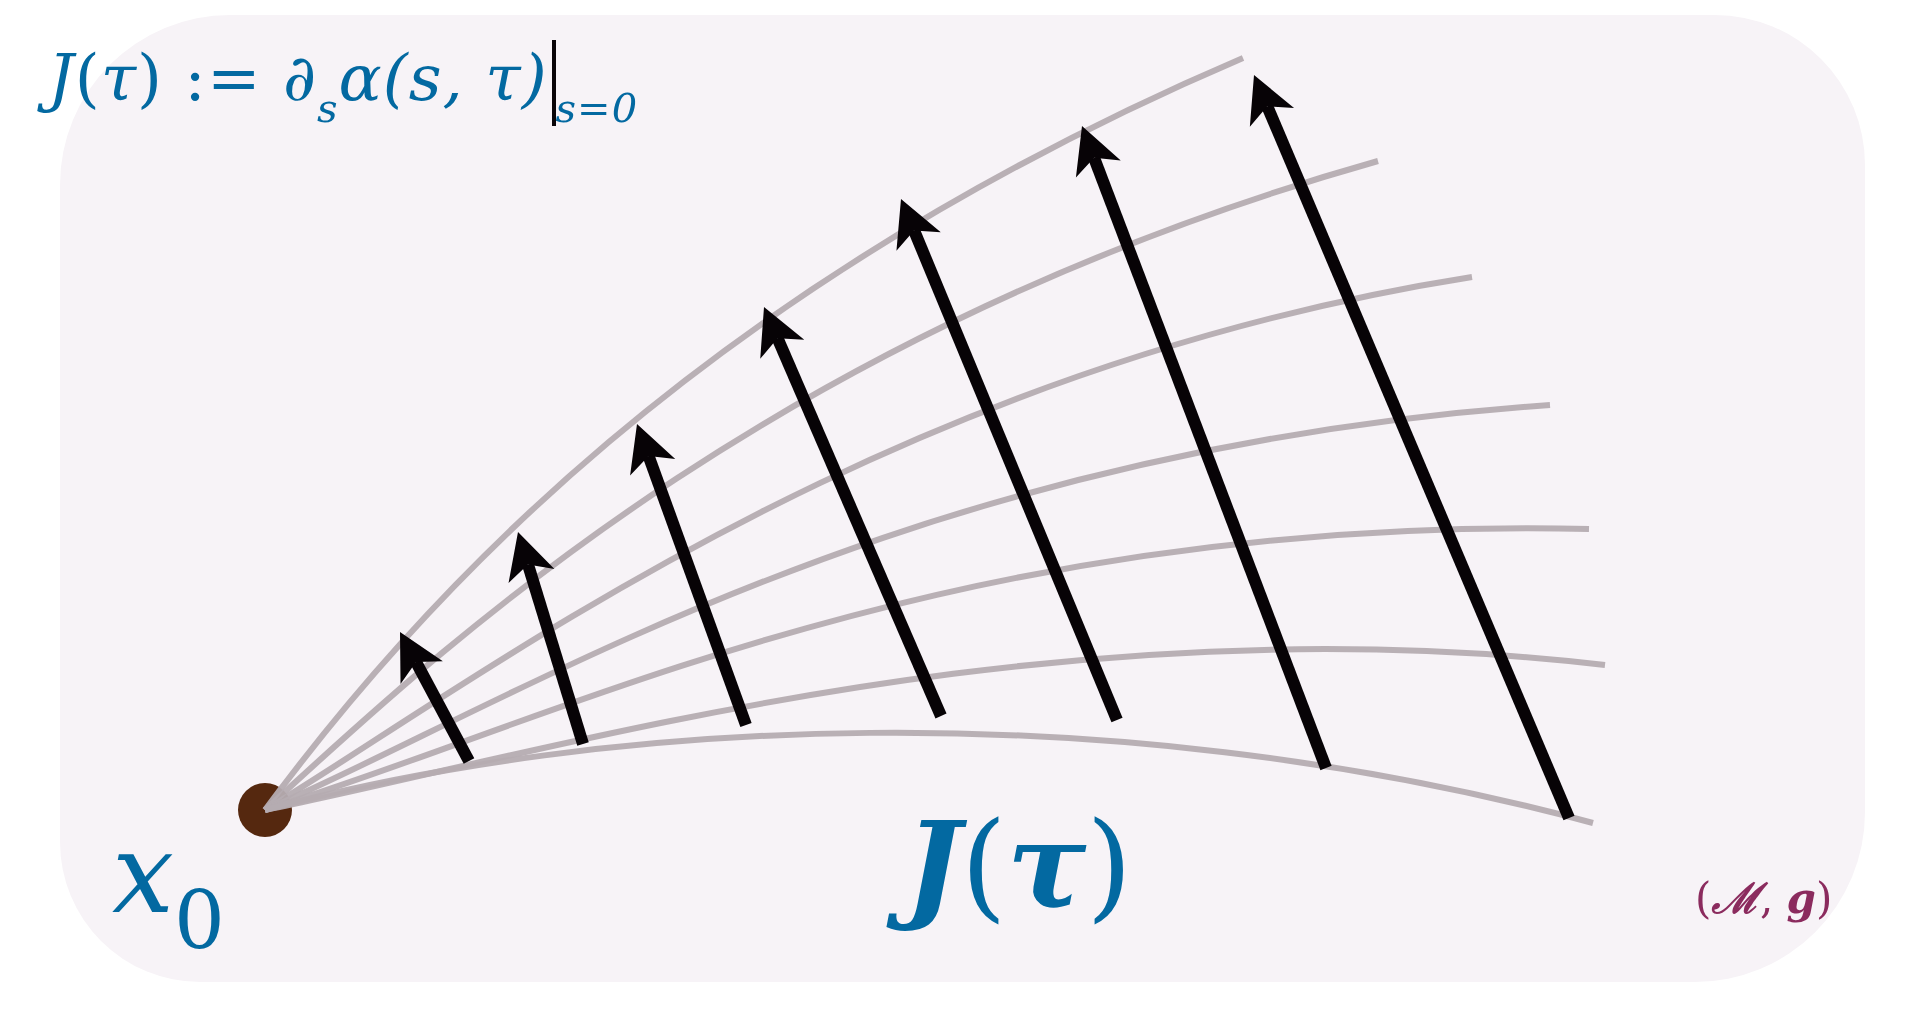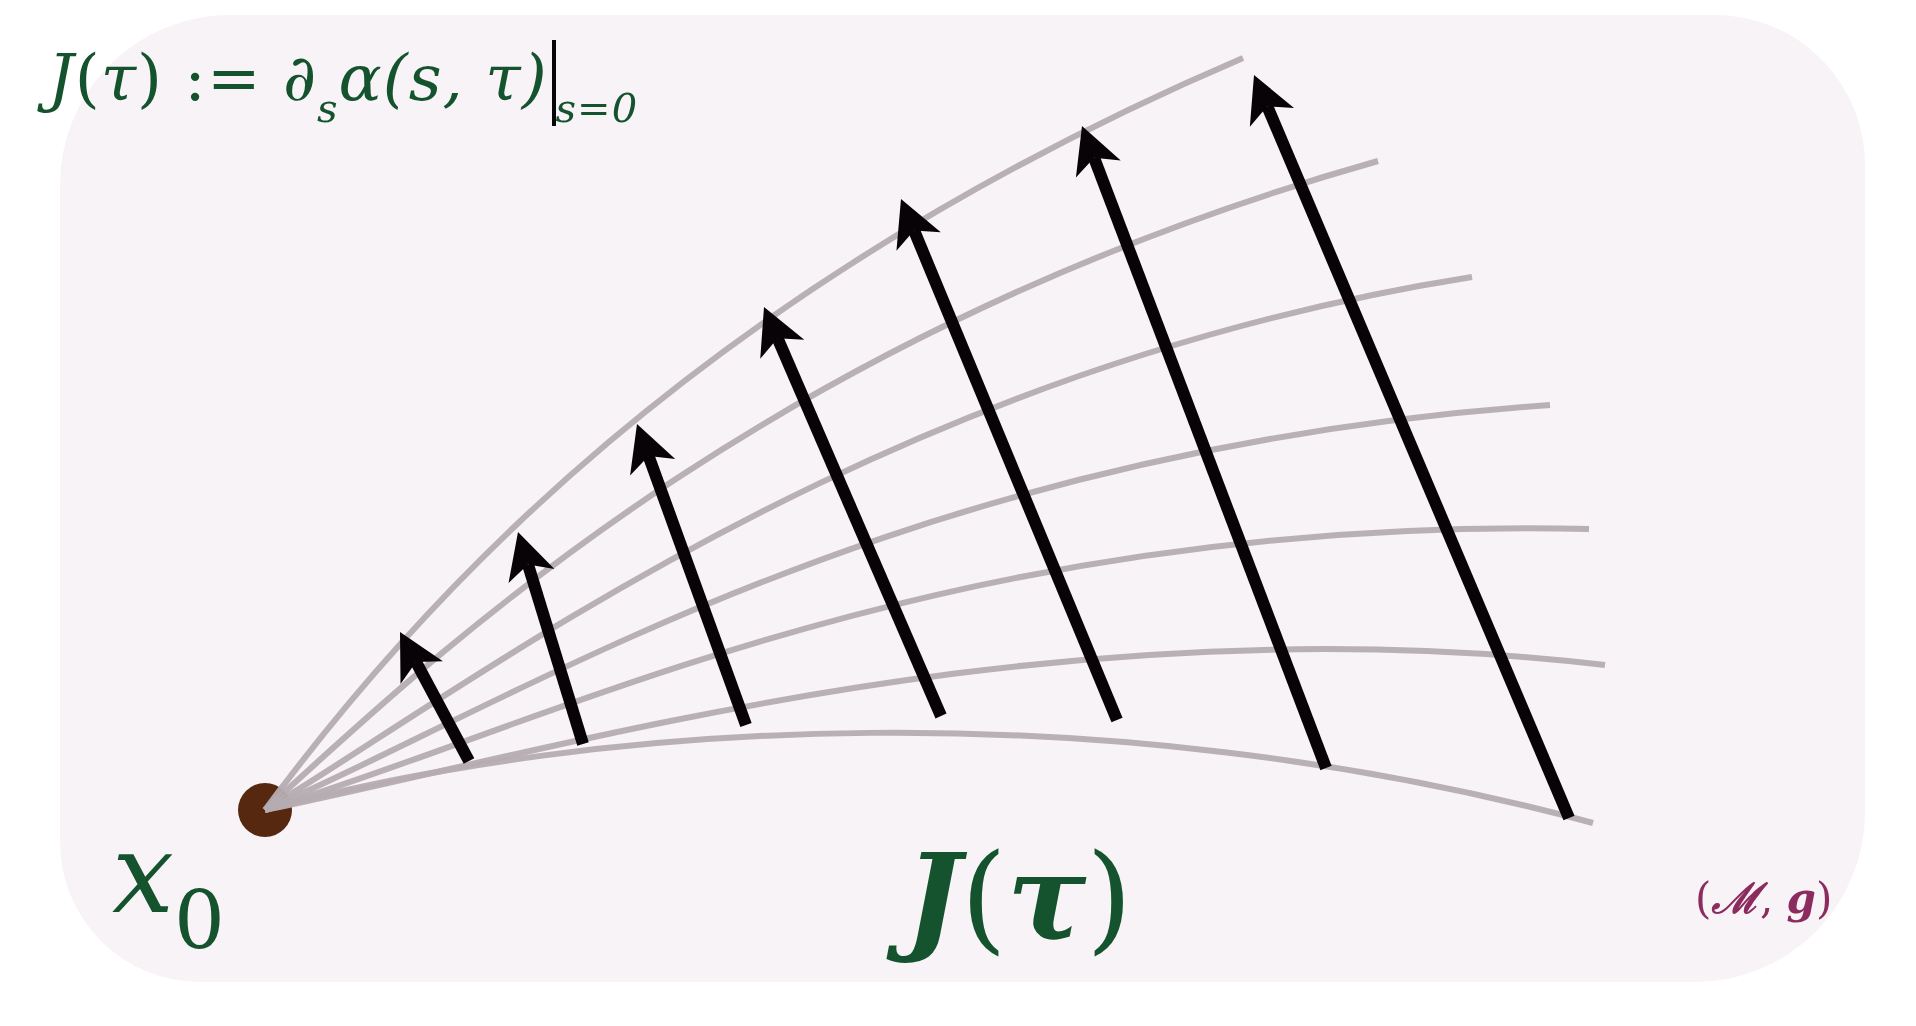--- a/index.html
+++ b/index.html
@@ -2,28 +2,28 @@
 <html><head>
 <meta charset="utf-8">
 <style>
   html, body { margin: 0; padding: 0; background: #ffffff; }
   body { width: 1916px; height: 1026px; position: relative; overflow: hidden; }
   #panel {
     position: absolute; left: 60px; top: 15px; width: 1805px; height: 967px;
     background: #f7f3f7; border-radius: 170px 150px 170px 140px;
   }
   #diagram { position: absolute; left: 0; top: 0; width: 1916px; height: 1026px; }
-  .lbl { position: absolute; font-family: "DejaVu Serif", "Liberation Serif", serif; color: #14532d; white-space: nowrap; }
+  .lbl { position: absolute; font-family: "DejaVu Serif", "Liberation Serif", serif; color: #0369a1; white-space: nowrap; }
   #formula { left: 48px; top: 40px; font-size: 64px; font-style: italic; letter-spacing: 1px; }
   #formula .up { font-style: normal; }
   #formula .sub { font-size: 40px; vertical-align: -22px; }
   #formula .bar { display: inline-block; width: 4px; height: 86px; background: #0a0508; vertical-align: -26px; margin-left: 4px; }
   #x0-label { left: 112px; top: 810px; font-size: 110px; font-style: italic; }
   #x0-label .sub { font-size: 80px; font-style: normal; vertical-align: -36px; }
-  #jt-label { left: 905px; top: 795px; font-size: 118px; font-weight: bold; font-style: italic; margin-top: 32px; }
+  #jt-label { left: 905px; top: 795px; font-size: 118px; font-weight: bold; font-style: italic; }
   #jt-label .up { font-style: normal; font-weight: normal; }
   #manifold-label { left: 1695px; top: 868px; font-size: 42px; font-style: italic; font-weight: bold; color: #8b2b5e; }
   #manifold-label .up { font-style: normal; font-weight: normal; }
 </style>
 </head>
 <body>
 
 <div id="panel" style="background: rgb(247, 243, 247);"></div>
 
 <svg id="diagram" viewBox="0 0 1916 1026" xmlns="http://www.w3.org/2000/svg">

